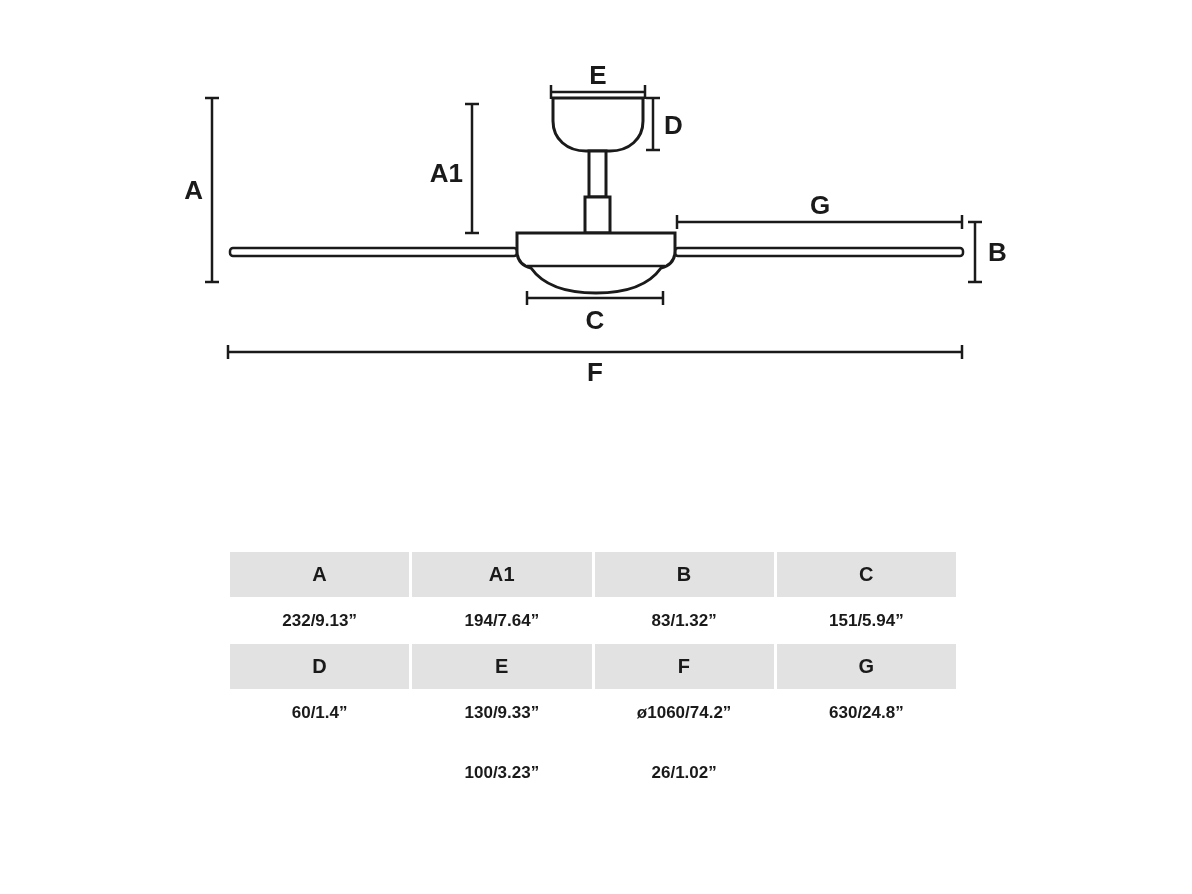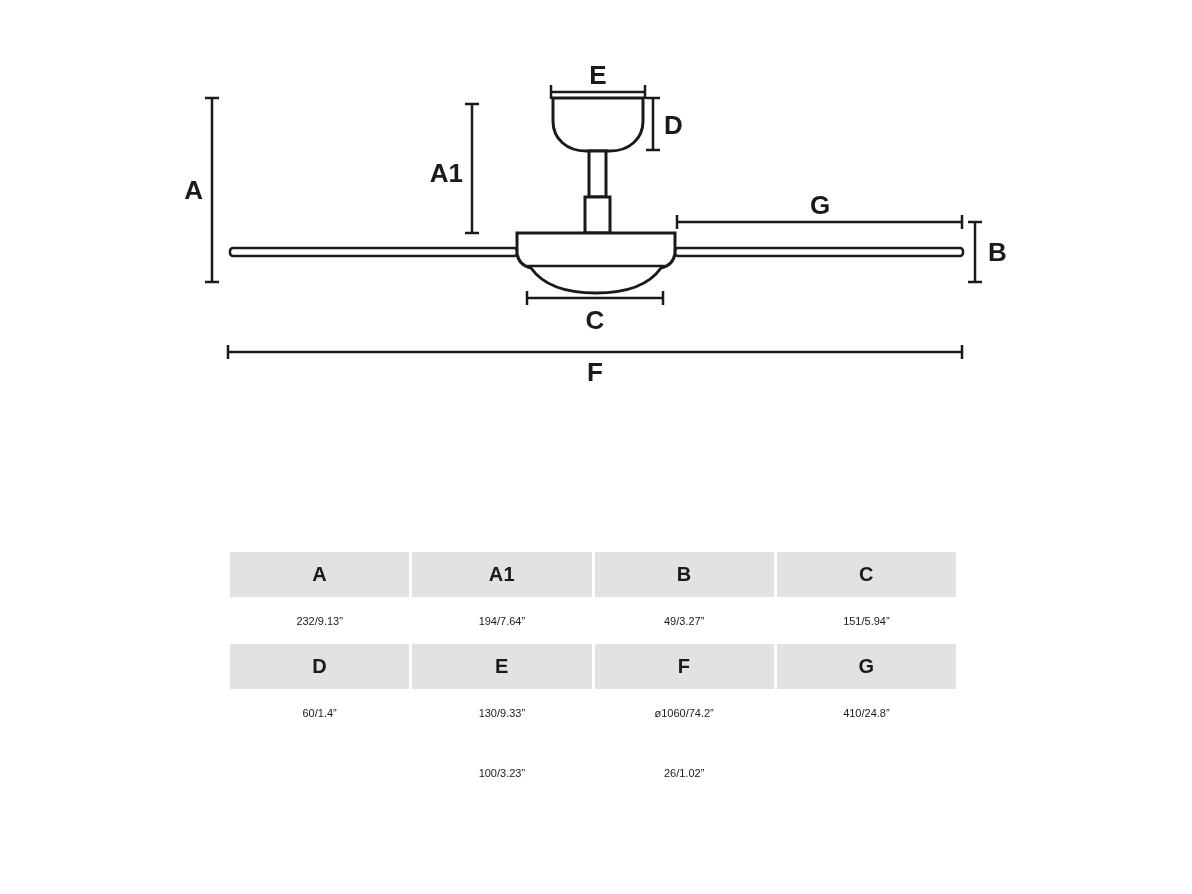--- a/index.html
+++ b/index.html
@@ -16,21 +16,21 @@
   .dim-table{position:absolute;left:230px;top:552px;width:726px;}
   .t-row{display:grid;grid-template-columns:repeat(4,1fr);gap:3px;margin-bottom:1px;}
   .t-row.offset-row .c1{grid-column:2;}
   .t-row.offset-row .c2{grid-column:3;}
   .hdr{
     background:#e2e2e2;height:45px;display:flex;align-items:center;justify-content:center;
     font-weight:700;font-size:20px;letter-spacing:.3px;color:#1a1a1a;
   }
   .val{
     background:#ffffff;height:45px;display:flex;align-items:center;justify-content:center;
-    font-weight:400;font-size:11px;color:#1a1a1a;text-align:center;
+    font-weight:700;font-size:17px;color:#1a1a1a;text-align:center;
   }
   .gap{height:14px;}
 </style>
 </head>
 <body>
 
 <div class="page">
 
   <svg class="diagram-svg" width="1192" height="430" viewBox="0 0 1192 430">
     <g stroke="#1a1a1a" stroke-width="3" fill="#ffffff">
@@ -112,35 +112,35 @@
 
     <div class="t-row">
       <div class="hdr">A</div>
       <div class="hdr">A1</div>
       <div class="hdr">B</div>
       <div class="hdr">C</div>
     </div>
     <div class="t-row">
       <div class="val">232/9.13”</div>
       <div class="val">194/7.64”</div>
-      <div class="val">49/3.27”</div>
+      <div class="val">83/1.32”</div>
       <div class="val">151/5.94”</div>
     </div>
 
     <div class="t-row">
       <div class="hdr">D</div>
       <div class="hdr">E</div>
       <div class="hdr">F</div>
       <div class="hdr">G</div>
     </div>
     <div class="t-row">
       <div class="val">60/1.4”</div>
       <div class="val">130/9.33”</div>
       <div class="val">ø1060/74.2”</div>
-      <div class="val">410/24.8”</div>
+      <div class="val">630/24.8”</div>
     </div>
 
     <div class="gap"></div>
 
     <div class="t-row offset-row">
       <div class="val c1">100/3.23”</div>
       <div class="val c2">26/1.02”</div>
     </div>
 
   </div>

